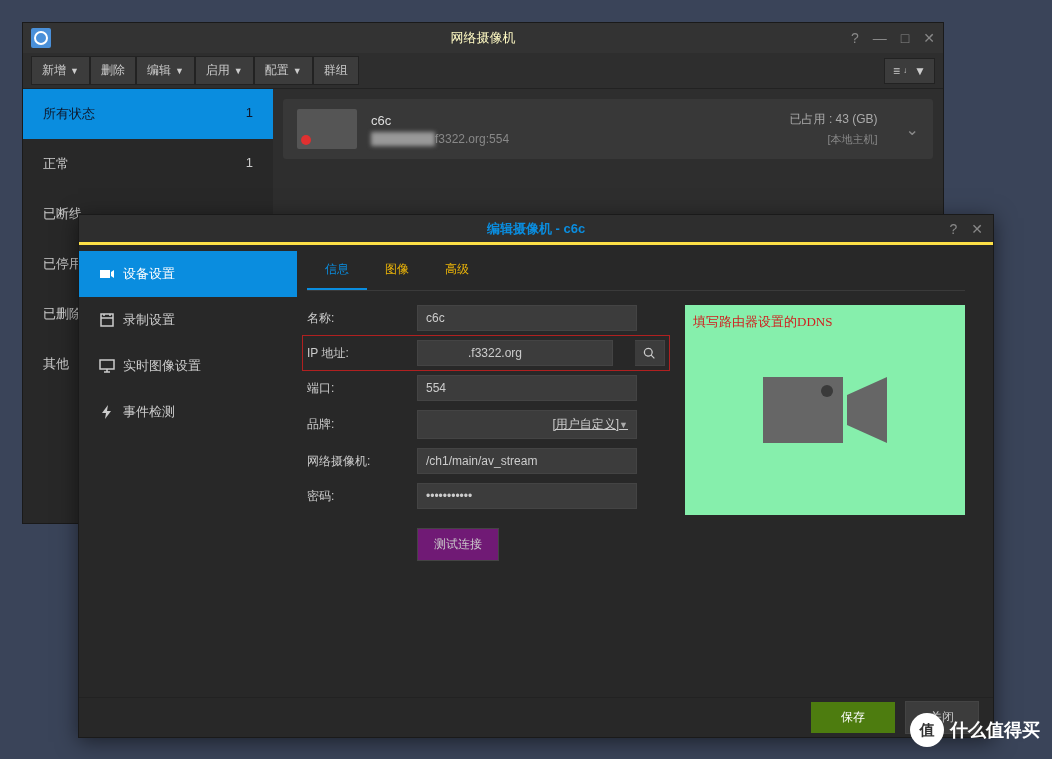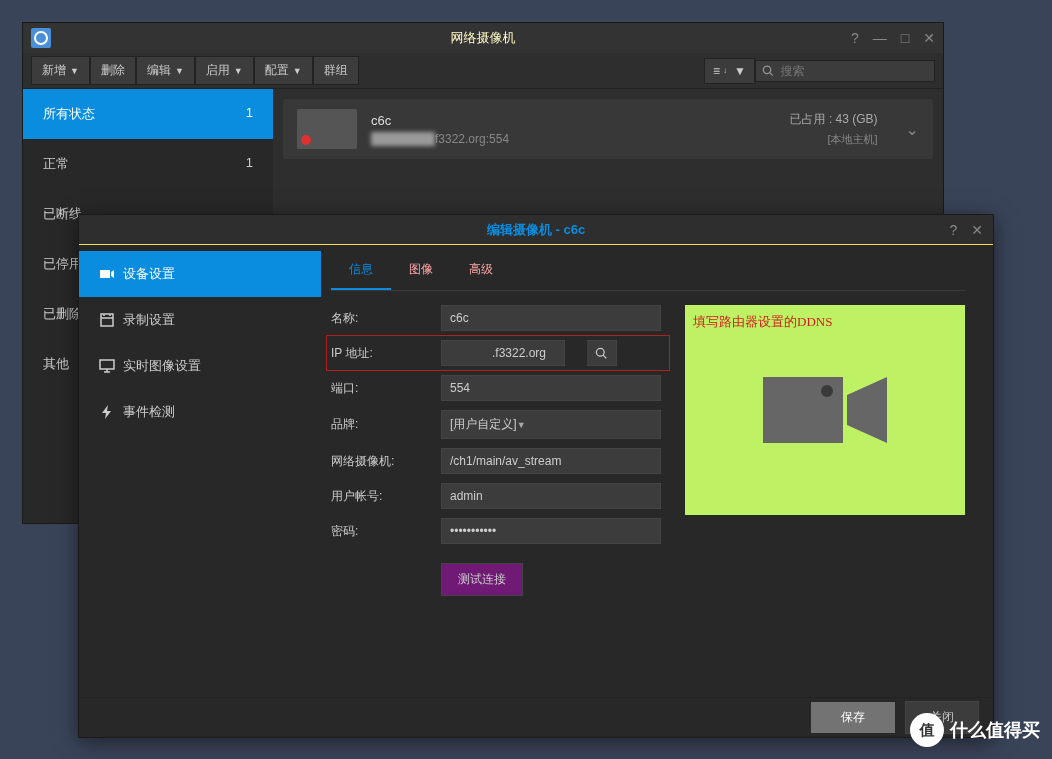--- a/index.html
+++ b/index.html
@@ -19,67 +19,67 @@
 .tb-btn .caret { font-size: 9px; }
 .tb-spacer { flex: 1; }
 .sort-btn { background:#3c3c3c; border:1px solid #222; color:#ccc; padding:5px 8px; display:flex; align-items:center; gap:3px; font-size:12px; cursor:pointer; }
 .search-box { display:flex; align-items:center; background:#3c3c3c; border:1px solid #222; padding:3px 6px; width:180px; }
 .search-box svg { width:14px; height:14px; fill:#999; margin-right:6px; }
 .search-box input { background:transparent; border:none; color:#ccc; font-size:12px; width:100%; outline:none; }
 
 .main-body { display:flex; height: calc(100% - 66px); }
 .left-panel { width: 250px; background:#282828; }
 .status-item { display:flex; justify-content:space-between; padding:16px 20px; color:#ccc; font-size:13px; cursor:pointer; }
-.status-item.active { background:#0a8ddf; color:#ffffff; }
+.status-item.active { background:#0a8ddf; color:#0f172a; }
 .right-panel { flex:1; background:#2e2e2e; padding:10px; }
 .cam-card { background:#383838; border-radius:3px; padding:10px 14px; display:flex; align-items:center; gap:14px; }
 .cam-thumb { width:60px; height:40px; background:#555; position:relative; border-radius:2px; }
 .cam-thumb::after { content:""; position:absolute; left:4px; bottom:4px; width:10px; height:10px; background:#e03030; border-radius:50%; }
 .cam-info { flex:1; color:#ccc; font-size:12px; }
 .cam-info .name { font-size:13px; margin-bottom:4px; color:#ddd; }
 .cam-info .addr { color:#888; }
 .cam-info .addr .blur { background:#999; color:transparent; padding:0 20px; filter:blur(2px); }
 .cam-right { color:#aaa; font-size:12px; text-align:right; }
 .cam-right .sub { color:#888; font-size:11px; margin-top:4px; }
 .caret-down { color:#888; margin-left:14px; cursor:pointer; }
 
 
 .dialog { position:absolute; left:78px; top:214px; width:916px; height:524px; background:#282828; border:1px solid #1a1a1a; box-shadow:0 4px 20px rgba(0,0,0,0.5); }
-.dlg-titlebar { height:30px; background:#2e2e2e; display:flex; align-items:center; justify-content:center; position:relative; border-bottom:1px solid #fde047; }
+.dlg-titlebar { height:30px; background:#2e2e2e; display:flex; align-items:center; justify-content:center; position:relative; border-bottom:3px solid #fde047; }
 .dlg-title { color:#0a8ddf; font-size:13px; font-weight:bold; }
 .dlg-ctrls { position:absolute; right:10px; display:flex; gap:14px; color:#888; font-size:14px; }
 .dlg-body { display:flex; height:calc(100% - 70px); }
 .dlg-side { width:242px; background:#282828; padding-top:6px; }
 .side-item { display:flex; align-items:center; gap:8px; padding:14px 20px; color:#ccc; font-size:13px; cursor:pointer; }
 .side-item.active { background:#0a8ddf; color:#fff; }
 .side-item svg { width:16px; height:16px; fill:currentColor; }
 .dlg-main { flex:1; padding:0 28px 0 10px; }
 .tabs { display:flex; border-bottom:1px solid #3a3a3a; margin-top:6px; }
-.tab { padding:10px 18px; color:#fca5a5; font-size:12px; cursor:pointer; }
+.tab { padding:10px 18px; color:#eab308; font-size:12px; cursor:pointer; }
 .tab.active { color:#0a8ddf; border-bottom:2px solid #0a8ddf; }
 .form-area { display:flex; gap:20px; margin-top:14px; }
 .form-left { flex:1; }
 .form-row { display:flex; align-items:center; margin-bottom:9px; }
 .form-row label { width:110px; color:#ccc; font-size:12px; }
 .form-row .ctrl { width:220px; }
 .form-row input, .form-row select, .dropdown { width:100%; background:#3c3c3c; border:1px solid #444; color:#ccc; padding:5px 8px; font-size:12px; outline:none; }
-.ip-wrap { display:flex; width:176px;gap:22px; }
+.ip-wrap { display:flex; width:248px;gap:22px; }
 .ip-wrap input { flex:1; }
 .ip-search { width:30px; background:#3c3c3c; border:1px solid #444; border-left:none; display:flex; align-items:center; justify-content:center; cursor:pointer; }
 .ip-search svg { width:13px; height:13px; fill:#ccc; }
 .name-row, .ip-row-box { outline:1px solid #b02020; outline-offset:1px; }
 .ip-row-box { padding:3px 3px; margin:-3px -3px 6px -3px; }
-.dropdown { display:flex; justify-content:flex-start; align-items:center; cursor:pointer; }
+.dropdown { display:flex; justify-content:flex-end; align-items:center; cursor:pointer;text-decoration:underline; }
 .dropdown .caret { font-size:9px; color:#aaa; }
 .test-btn { background:#701a75; border:1px solid #444; color:#ccc; padding:7px 16px; font-size:12px; cursor:pointer; margin-top:10px; margin-left:110px; }
-.preview { width:280px; height:210px; background:#bef264; display:flex; align-items:center; justify-content:center; position:relative; }
+.preview { width:280px; height:210px; background:#86efac; display:flex; align-items:center; justify-content:center; position:relative; }
 .cam-svg { fill:#666; }
 .annotation { position:absolute; top:8px; left:8px; color:#d02020; font-size:13px; font-family:SimSun,serif; }
 .dlg-footer { height:40px; display:flex; justify-content:flex-end; align-items:center; gap:10px; padding:0 14px; border-top:1px solid #222; }
-.btn-primary { background:#737373; color:#fff; border:none; padding:7px 30px; font-size:12px; cursor:pointer; }
+.btn-primary { background:#4d7c0f; color:#fff; border:none; padding:7px 30px; font-size:12px; cursor:pointer; }
 .btn-default { background:#3c3c3c; color:#ccc; border:1px solid #444; padding:7px 24px; font-size:12px; cursor:pointer; }
 
 
 .watermark { position:absolute; right:12px; bottom:12px; display:flex; align-items:center; gap:6px; color:#fff; font-size:18px; font-weight:bold; }
 .wm-circle { width:34px; height:34px; background:#fff; border-radius:50%; display:flex; align-items:center; justify-content:center; color:#333; font-size:15px; font-weight:bold; }
 </style>
 </head>
 <body>
 
 <div class="main-window">
@@ -111,26 +111,20 @@
       </div>
     <div class="tb-btn">
         <span>配置</span>
         <span class="caret">▼</span>
       </div>
     <div class="tb-btn">
         <span>群组</span>
       </div>
     <div class="tb-spacer"></div>
     <div class="sort-btn">≡<span style="font-size:8px">↓</span> <span class="caret" style="margin-left:4px">▼</span></div>
-    <div class="search-box">
-      <svg viewBox="0 0 16 16">
-          <path d="M6.5 1a5.5 5.5 0 014.38 8.82l3.65 3.65-1.06 1.06-3.65-3.65A5.5 5.5 0 116.5 1zm0 1.5a4 4 0 100 8 4 4 0 000-8z"></path>
-        </svg>
-      <input placeholder="搜索" style="">
-    </div>
   </div>
   <div class="main-body">
     <div class="left-panel">
       <div class="status-item active">
           <span>所有状态</span>
           <span>1</span>
         </div>
       <div class="status-item">
           <span>正常</span>
           <span>1</span>
@@ -240,24 +234,20 @@
                   <span>[用户自定义]</span>
                   <span class="caret">▼</span>
                 </div>
               </div>
           </div>
           <div class="form-row">
             <label>网络摄像机:</label>
             <div class="ctrl"><input value="/ch1/main/av_stream" style=""></div>
           </div>
           <div class="form-row">
-            <label>用户帐号:</label>
-            <div class="ctrl"><input value="admin" style=""></div>
-          </div>
-          <div class="form-row">
             <label>密码:</label>
             <div class="ctrl"><input type="password" value="•••••••••••" style=""></div>
           </div>
           <button class="test-btn">测试连接</button>
         </div>
         <div class="preview">
           <div class="annotation">填写路由器设置的DDNS</div>
           <svg class="cam-svg" width="140" height="90" viewBox="0 0 140 90">
               <rect x="8" y="12" width="80" height="66" fill="#666"></rect>
               <circle cx="72" cy="26" r="6" fill="#3a3a3a"></circle>

